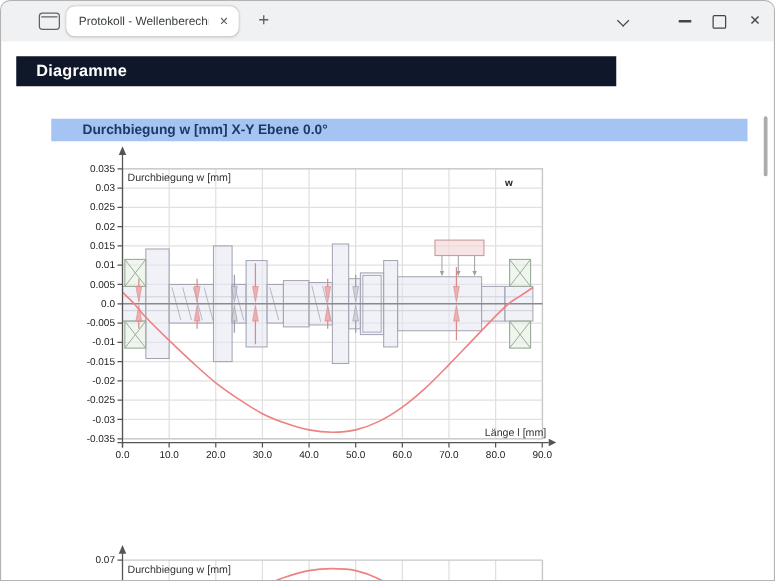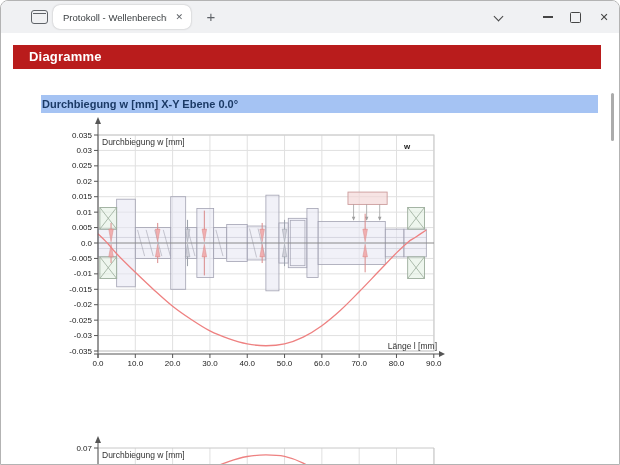--- a/index.html
+++ b/index.html
@@ -13,22 +13,22 @@
   .tab-title{font-size:9.5px;color:#3c4043;padding-left:10px;flex:1;white-space:nowrap;overflow:hidden;}
   .tab-close{font-size:9px;color:#5f6368;padding:0 8px;cursor:default;}
   .newtab{position:absolute;left:198px;top:4px;width:24px;height:24px;text-align:center;line-height:23px;font-size:15px;color:#5f6368;font-weight:400;}
   .chev{position:absolute;left:492px;top:11px;width:12px;height:10px;}
   .chev::after{content:"";position:absolute;left:2px;top:1px;width:6px;height:6px;border-right:1.3px solid #454545;border-bottom:1.3px solid #454545;transform:rotate(45deg);}
   .btn-min{position:absolute;left:542px;top:15px;width:10px;height:2px;background:#454545;}
   .btn-max{position:absolute;left:569px;top:11px;width:9px;height:9px;border:1.2px solid #454545;border-radius:1.5px;}
   .btn-close{position:absolute;left:595px;top:8px;width:16px;height:16px;font-size:11px;color:#454545;text-align:center;line-height:16px;}
   
   .content{position:absolute;top:32px;left:0;right:0;bottom:0;background:#fff;}
-  .page-header{position:absolute;left:12px;top:12px;width:588px;height:24px;background:#b91c1c;color:#fff;font-weight:bold;font-size:13px;line-height:24px;padding-left:16px;box-sizing:border-box;letter-spacing:.2px;}
-  .sec-title{position:absolute;left:40px;width:557px;height:18px;background:#A5C3F3;color:#1b3a66;font-weight:bold;font-size:11px;line-height:18px;padding-left:1px;box-sizing:border-box;}
+  .page-header{position:absolute;left:12px;top:12px;width:480px;height:24px;background:#0f172a;color:#fff;font-weight:bold;font-size:13px;line-height:24px;padding-left:16px;box-sizing:border-box;letter-spacing:.2px;}
+  .sec-title{position:absolute;left:40px;width:557px;height:18px;background:#A5C3F3;color:#1b3a66;font-weight:bold;font-size:11px;line-height:18px;padding-left:25px;box-sizing:border-box;}
   .sec1{top:62px;}
   .sec2{top:379px;}
   #chart1{position:absolute;left:40px;top:81px;}
   #chart2{position:absolute;left:40px;top:400px;}
   .scroll-thumb{position:absolute;right:5px;top:60px;width:3px;height:48px;background:#ababab;border-radius:2px;}
   svg text{font-family:"Liberation Sans",sans-serif;font-size:8px;fill:#222;}
   svg .axlab{font-size:8.5px;fill:#333;}
 </style>
 </head>
 <body>

